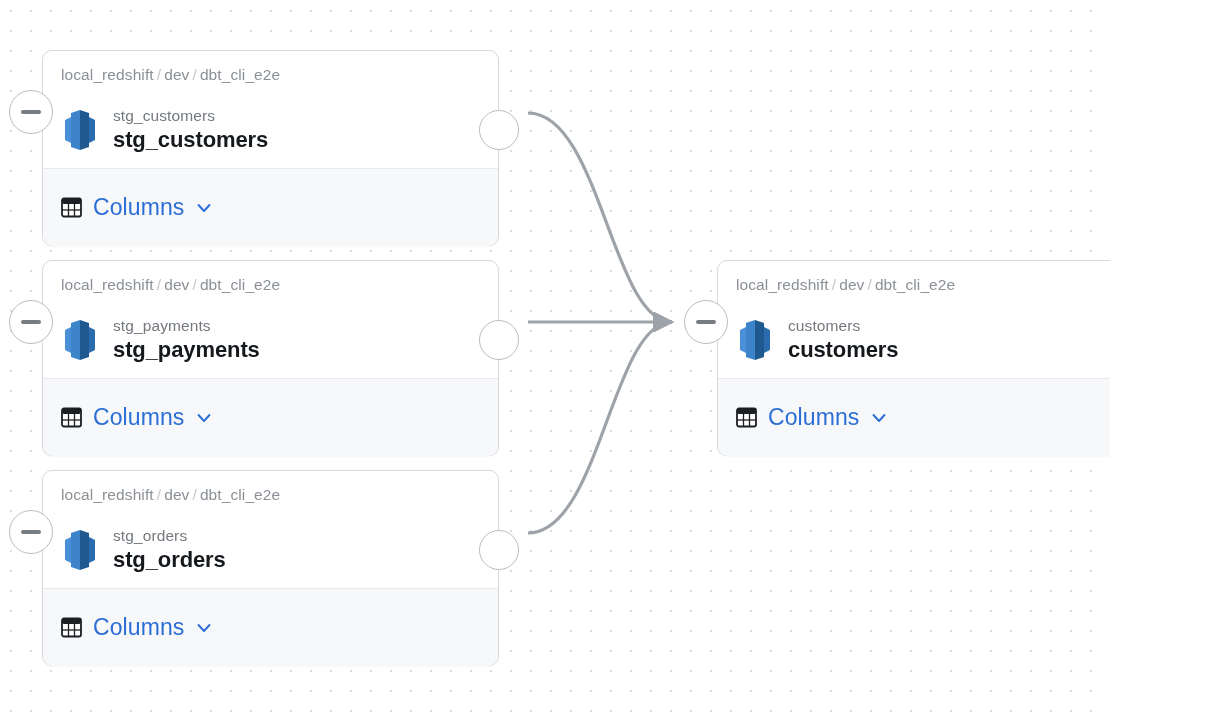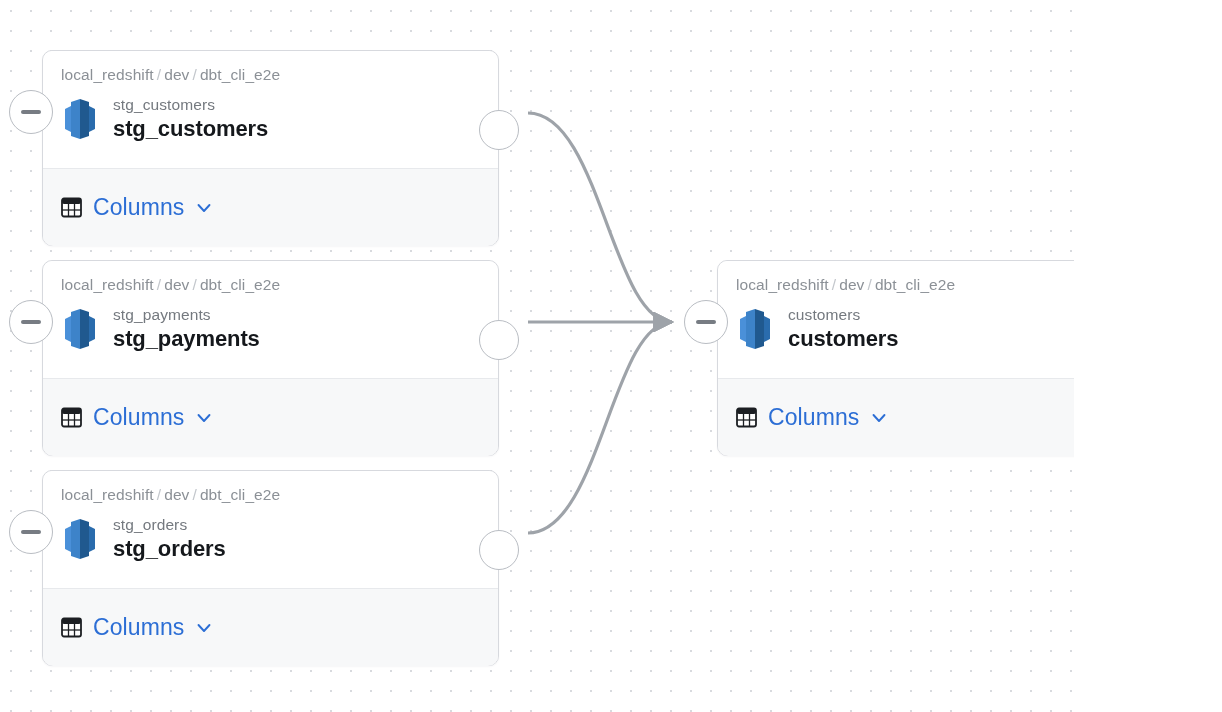--- a/index.html
+++ b/index.html
@@ -14,20 +14,21 @@
 
   #canvas {
     position: relative;
     width: 1074px;
     height: 712px;
     background-color: #ffffff;
     background-image: radial-gradient(circle, #d8dade 0.9px, rgba(0,0,0,0) 1px);
     background-size: 20px 20px;
     background-position: 1px 1px;
     overflow: hidden;
+    padding-left: 36px;
   }
 
   #edge-layer {
     position: absolute;
     left: 0; top: 0;
     width: 1222px;
     height: 712px;
     pointer-events: none;
     z-index: 1;
   }
@@ -57,21 +58,21 @@
     color: #8b9096;
     letter-spacing: .1px;
     white-space: nowrap;
     line-height: 20px;
   }
   .breadcrumb .sep { color: #c3c7cc; padding: 0 3px; }
 
   .node-main {
     display: flex;
     align-items: center;
-    margin-top: 10px;
+    margin-top: 21px;
   }
 
   .redshift-icon {
     width: 38px;
     height: 44px;
     flex: 0 0 38px;
     margin-right: 14px;
     position: relative;
   }
 

